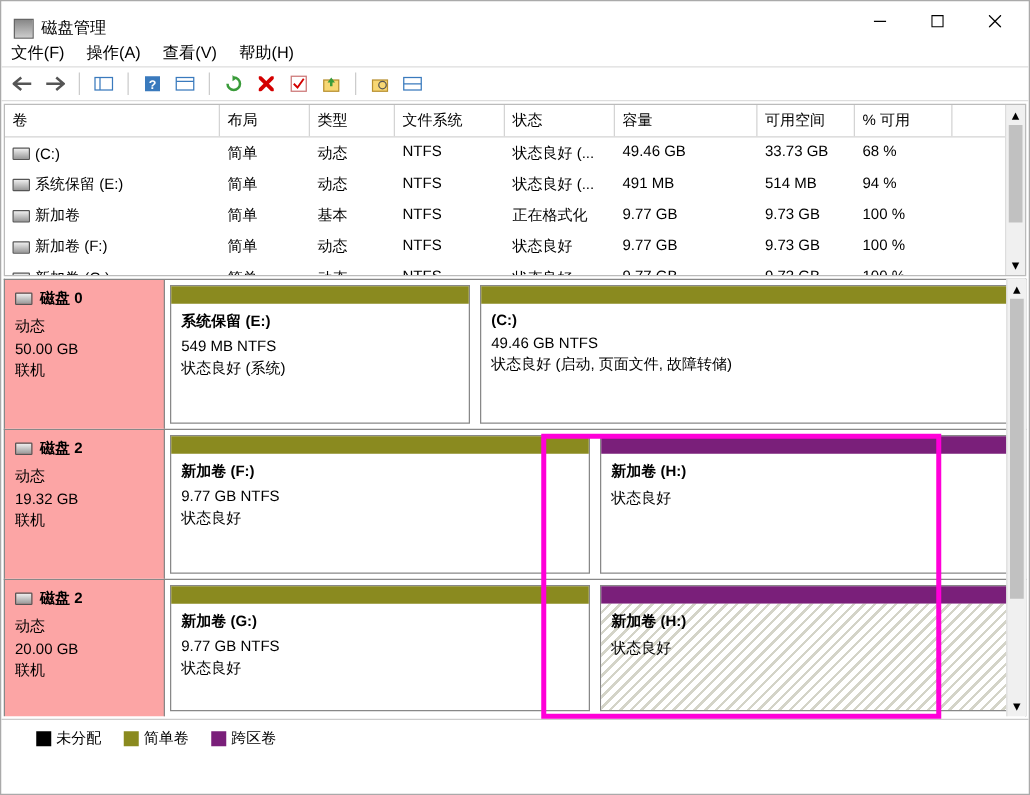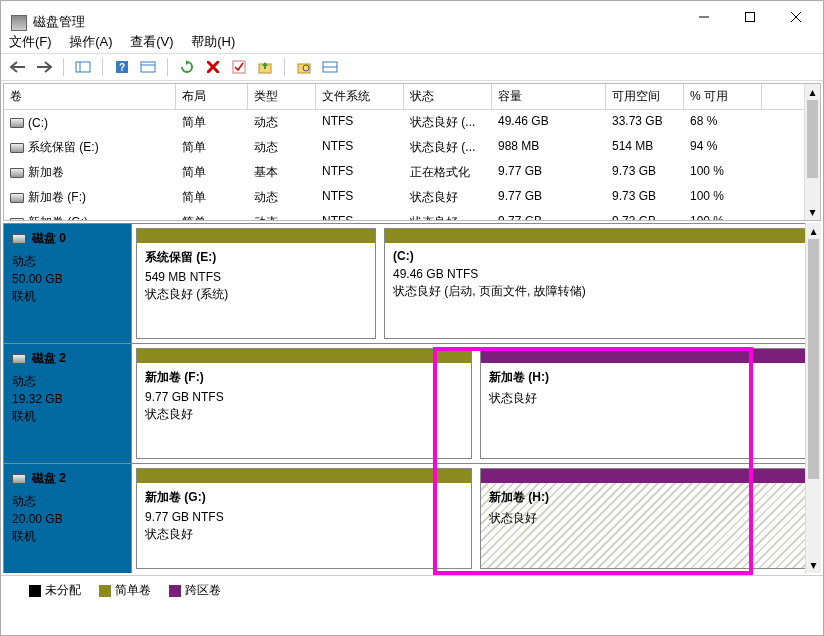--- a/index.html
+++ b/index.html
@@ -34,21 +34,21 @@
 .c-free   { width: 78px; }
 .c-pct    { width: 78px; }
 
 .v-scroll { position: absolute; right: 0; top: 0; bottom: 0; width: 16px; background: #f0f0f0; border-left: 1px solid #ddd; }
 .v-scroll .arrow { height: 16px; display:flex; align-items:center; justify-content:center; }
 .v-scroll .thumb { background: #c1c1c1; position: absolute; left: 2px; right: 2px; }
 
 .graphical { margin: 2px; position: relative; }
 .disk-row { display: flex; border: 1px solid #888; border-bottom: none; }
 .disk-row:last-of-type { border-bottom: 1px solid #888; }
-.disk-info { width: 128px; padding: 6px 8px; border-right: 1px solid #888; background: #0369a1; }
+.disk-info { width: 128px; padding: 6px 8px; border-right: 1px solid #888; background: #fca5a5; }
 .disk-info .dname { font-weight: bold; display: flex; align-items: center; gap: 6px; margin-bottom: 6px; }
 .disk-info .dline { margin: 2px 0; }
 .disk-parts { flex: 1; display: flex; position: relative; }
 .stripe { height: 14px; }
 .stripe.olive { background: #8a8a1f; }
 .stripe.purple { background: #7a1f7a; }
 .part { flex: 1; border: 1px solid #888; margin: 4px; display: flex; flex-direction: column; background:#fff; }
 .part .pbody { padding: 6px 8px; flex: 1; }
 .part .pname { font-weight: bold; margin-bottom: 4px; }
 .part .pline { margin: 2px 0; }
@@ -193,21 +193,21 @@
       </div>
       <div class="gr">
         <div class="gc c-vol ic">
           <span class="disk-icon"></span>
           <span>系统保留 (E:)</span>
         </div>
         <div class="gc c-layout">简单</div>
         <div class="gc c-type">动态</div>
         <div class="gc c-fs">NTFS</div>
         <div class="gc c-status">状态良好 (...</div>
-        <div class="gc c-cap">988 MB</div>
+        <div class="gc c-cap">491 MB</div>
         <div class="gc c-free">514 MB</div>
         <div class="gc c-pct">94 %</div>
       </div>
       <div class="gr">
         <div class="gc c-vol ic">
           <span class="disk-icon"></span>
           <span>新加卷</span>
         </div>
         <div class="gc c-layout">简单</div>
         <div class="gc c-type">基本</div>

